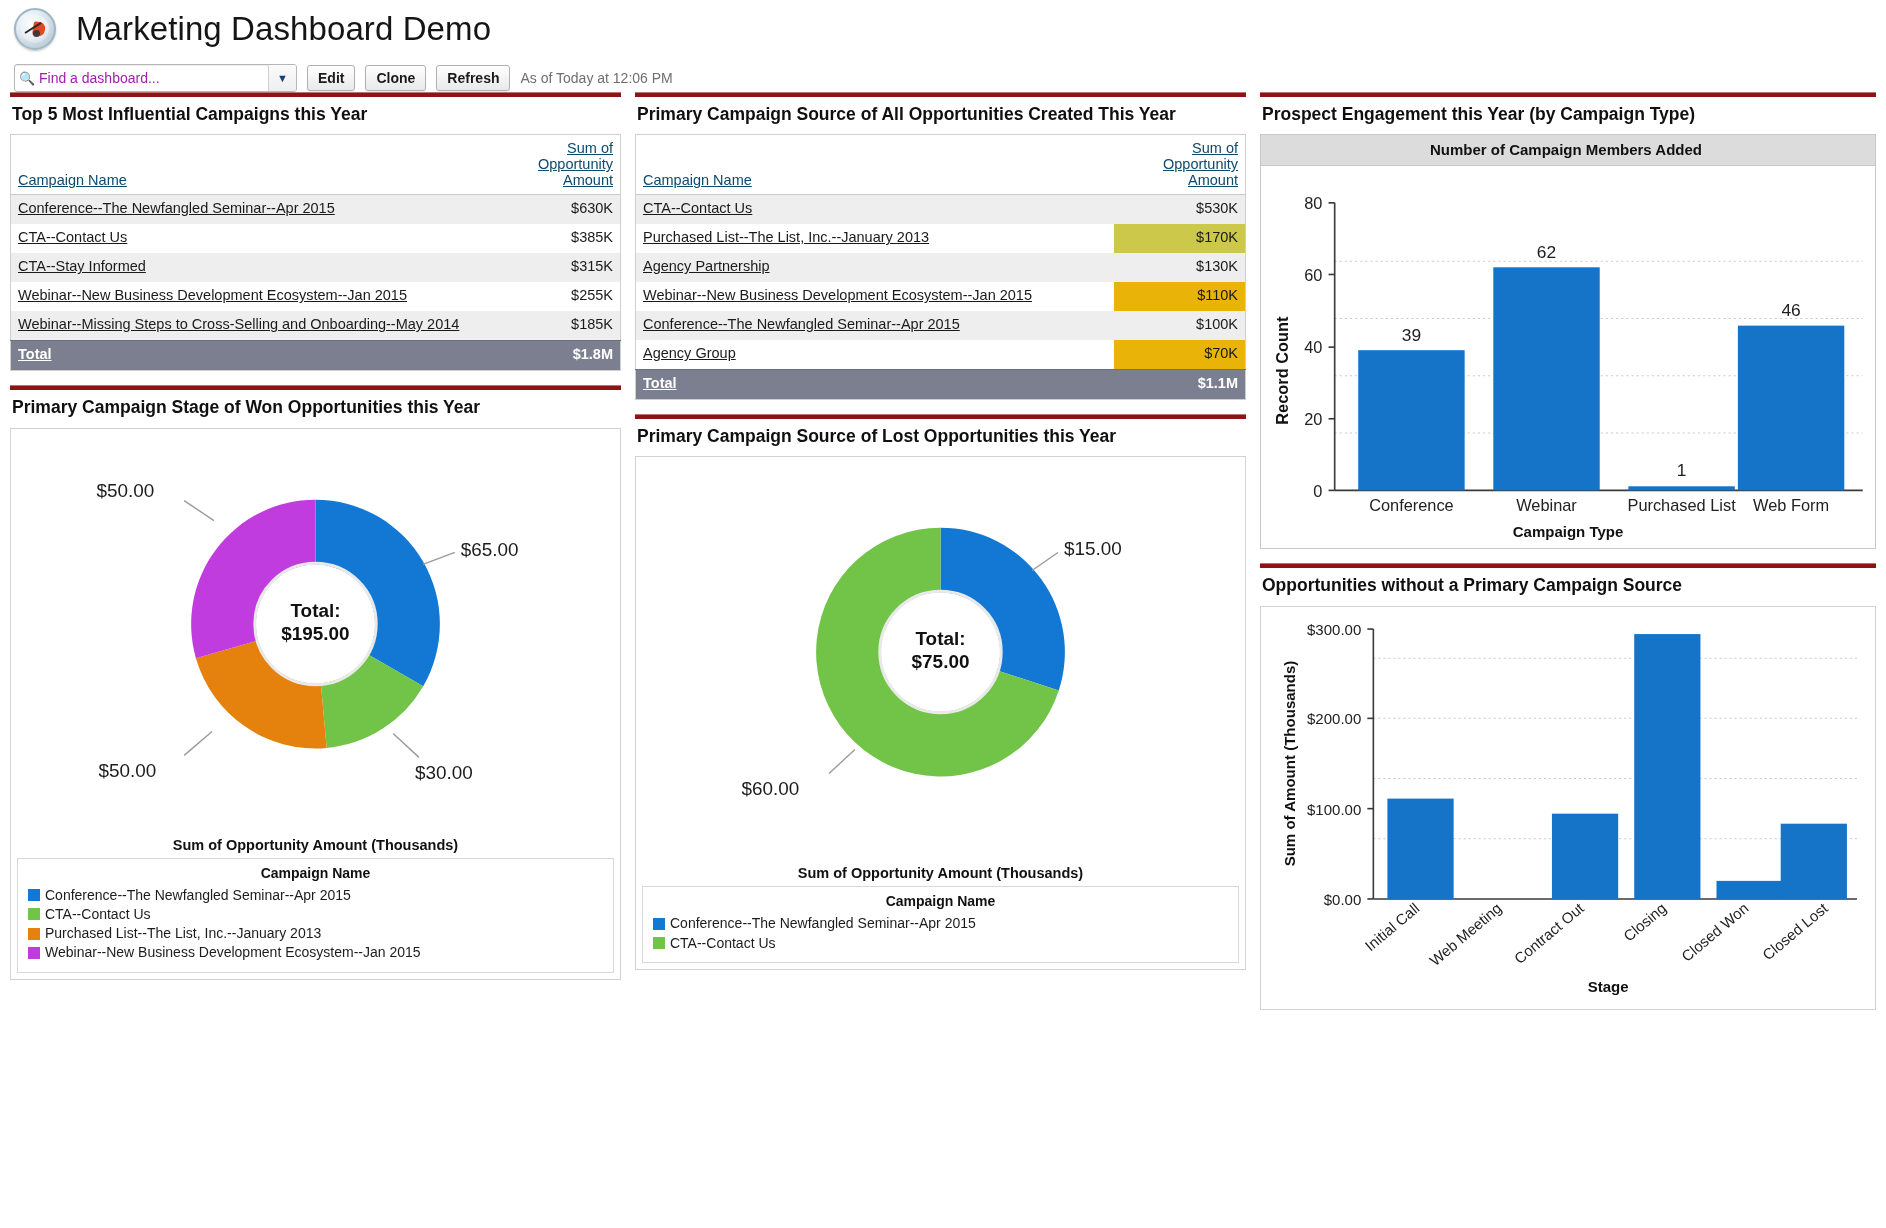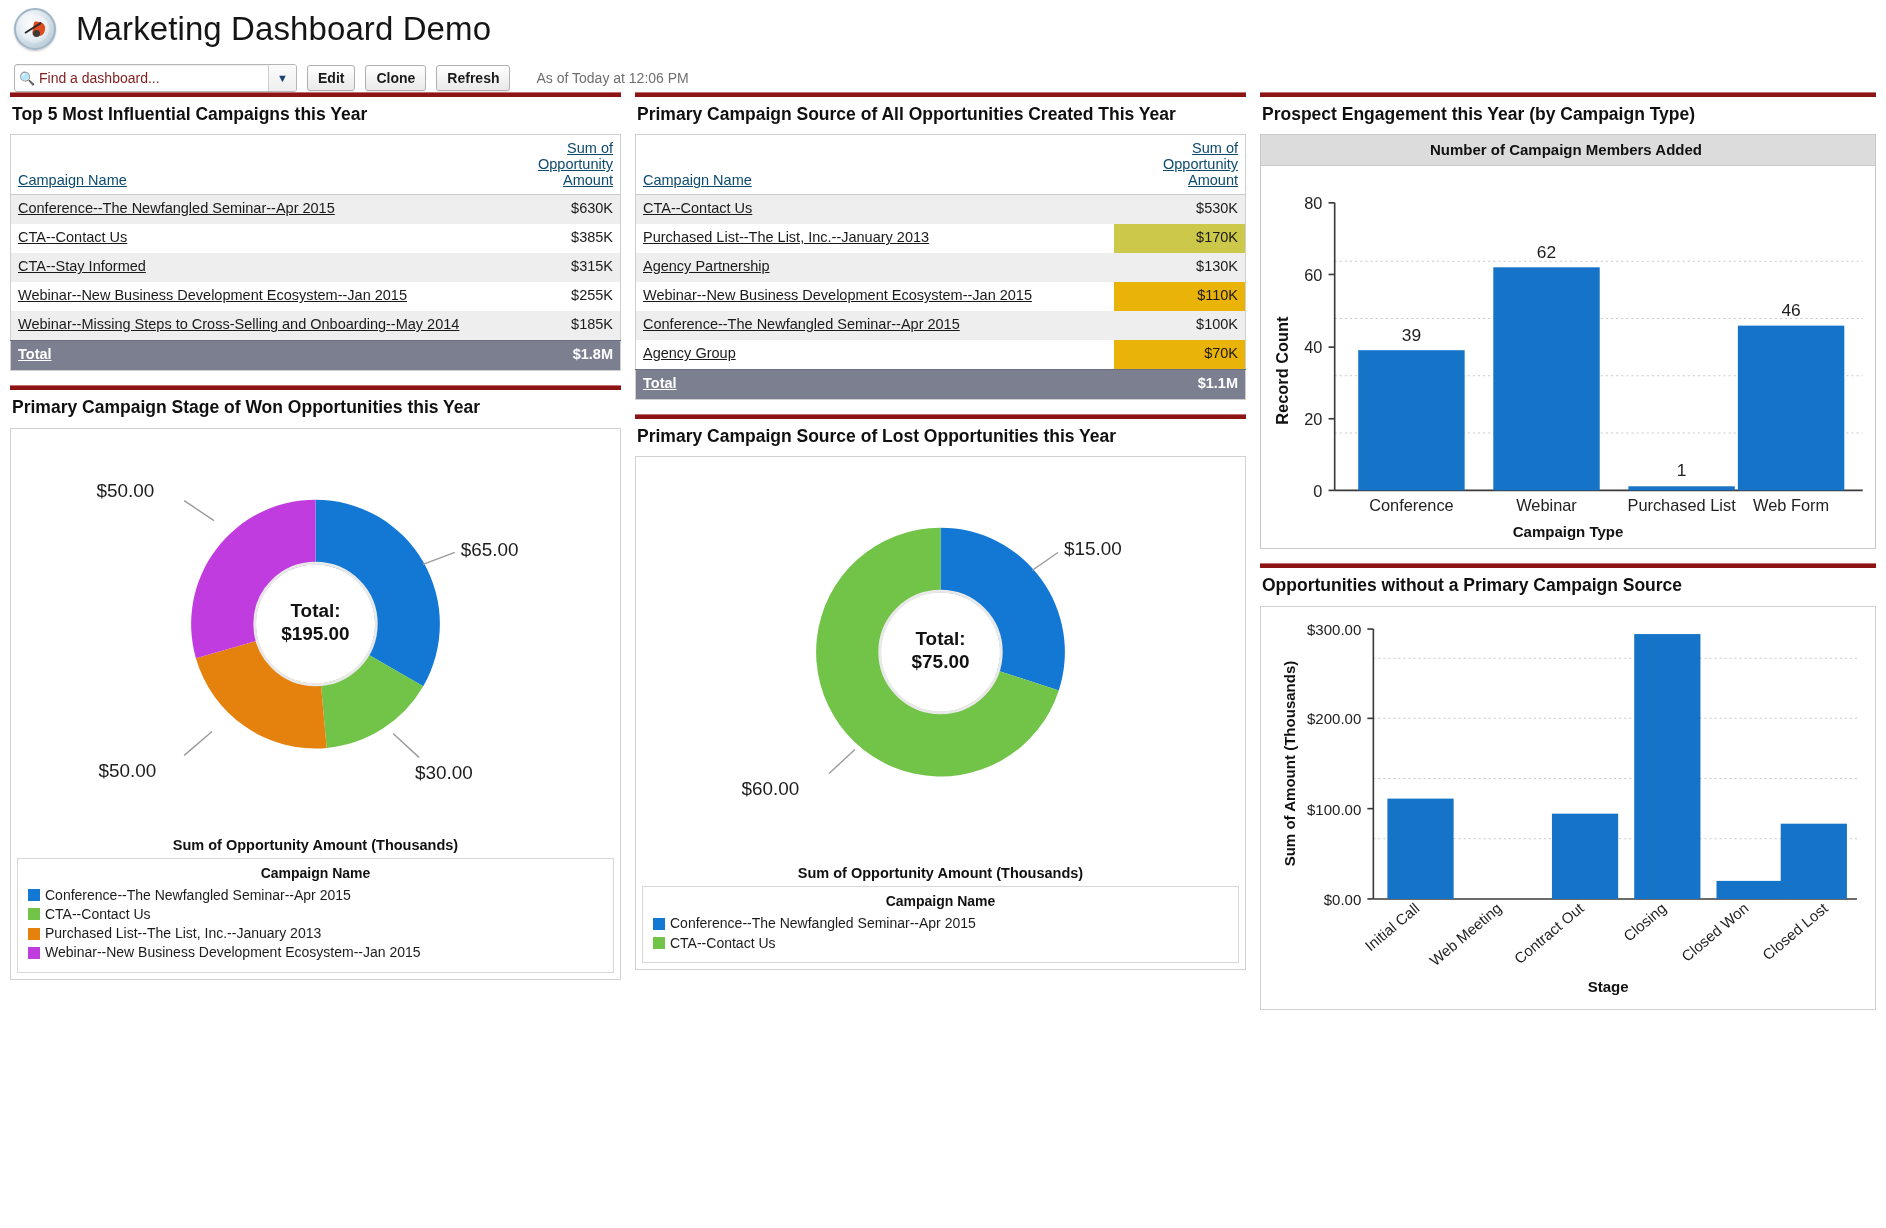--- a/index.html
+++ b/index.html
@@ -42,35 +42,35 @@
   
   .toolbar { display: flex; align-items: center; gap: 10px; padding: 14px 0 0 14px; }
   .finder {
     width: 283px; height: 28px; display: flex; align-items: center;
     border: 1px solid #b6b6b6; border-radius: 3px; background: #fff;
     box-shadow: inset 0 1px 1px rgba(0,0,0,.07);
   }
   .finder .mag {
     width: 24px; text-align: center; color: #6c6c6c; font-size: 13px; flex: none;
   }
-  .finder .ph { flex: 1; font-size: 14px; color: #7f1d1d; }
+  .finder .ph { flex: 1; font-size: 14px; color: #a21caf; }
   .finder .drop {
     width: 28px; height: 100%; border-left: 1px solid #cfcfcf;
     display: flex; align-items: center; justify-content: center;
     background: linear-gradient(#fbfbfb,#eeeeee); color: #17407a; font-size: 11px;
     border-radius: 0 2px 2px 0;
   }
   .btn {
     height: 26px; padding: 0 10px; font-size: 14px; font-weight: bold; color: #1a1a1a;
     border: 1px solid #b0b0b0; border-radius: 3px;
     background: linear-gradient(#ffffff,#e9e9e9);
     display: flex; align-items: center; cursor: pointer;
     box-shadow: 0 1px 1px rgba(0,0,0,.08);
   }
-  .asof { font-size: 14px; color: #6f6f6f; margin-left: 16px; }
+  .asof { font-size: 14px; color: #6f6f6f; margin-left: 0; }
 
   
   .grid {
     display: flex; gap: 0; padding: 0 10px; 
     align-items: flex-start;
   }
   .col { display: flex; flex-direction: column; }
   .col1 { width: 625px; padding-right: 14px; }
   .col2 { width: 625px; padding-right: 14px; }
   .col3 { width: 616px; }

